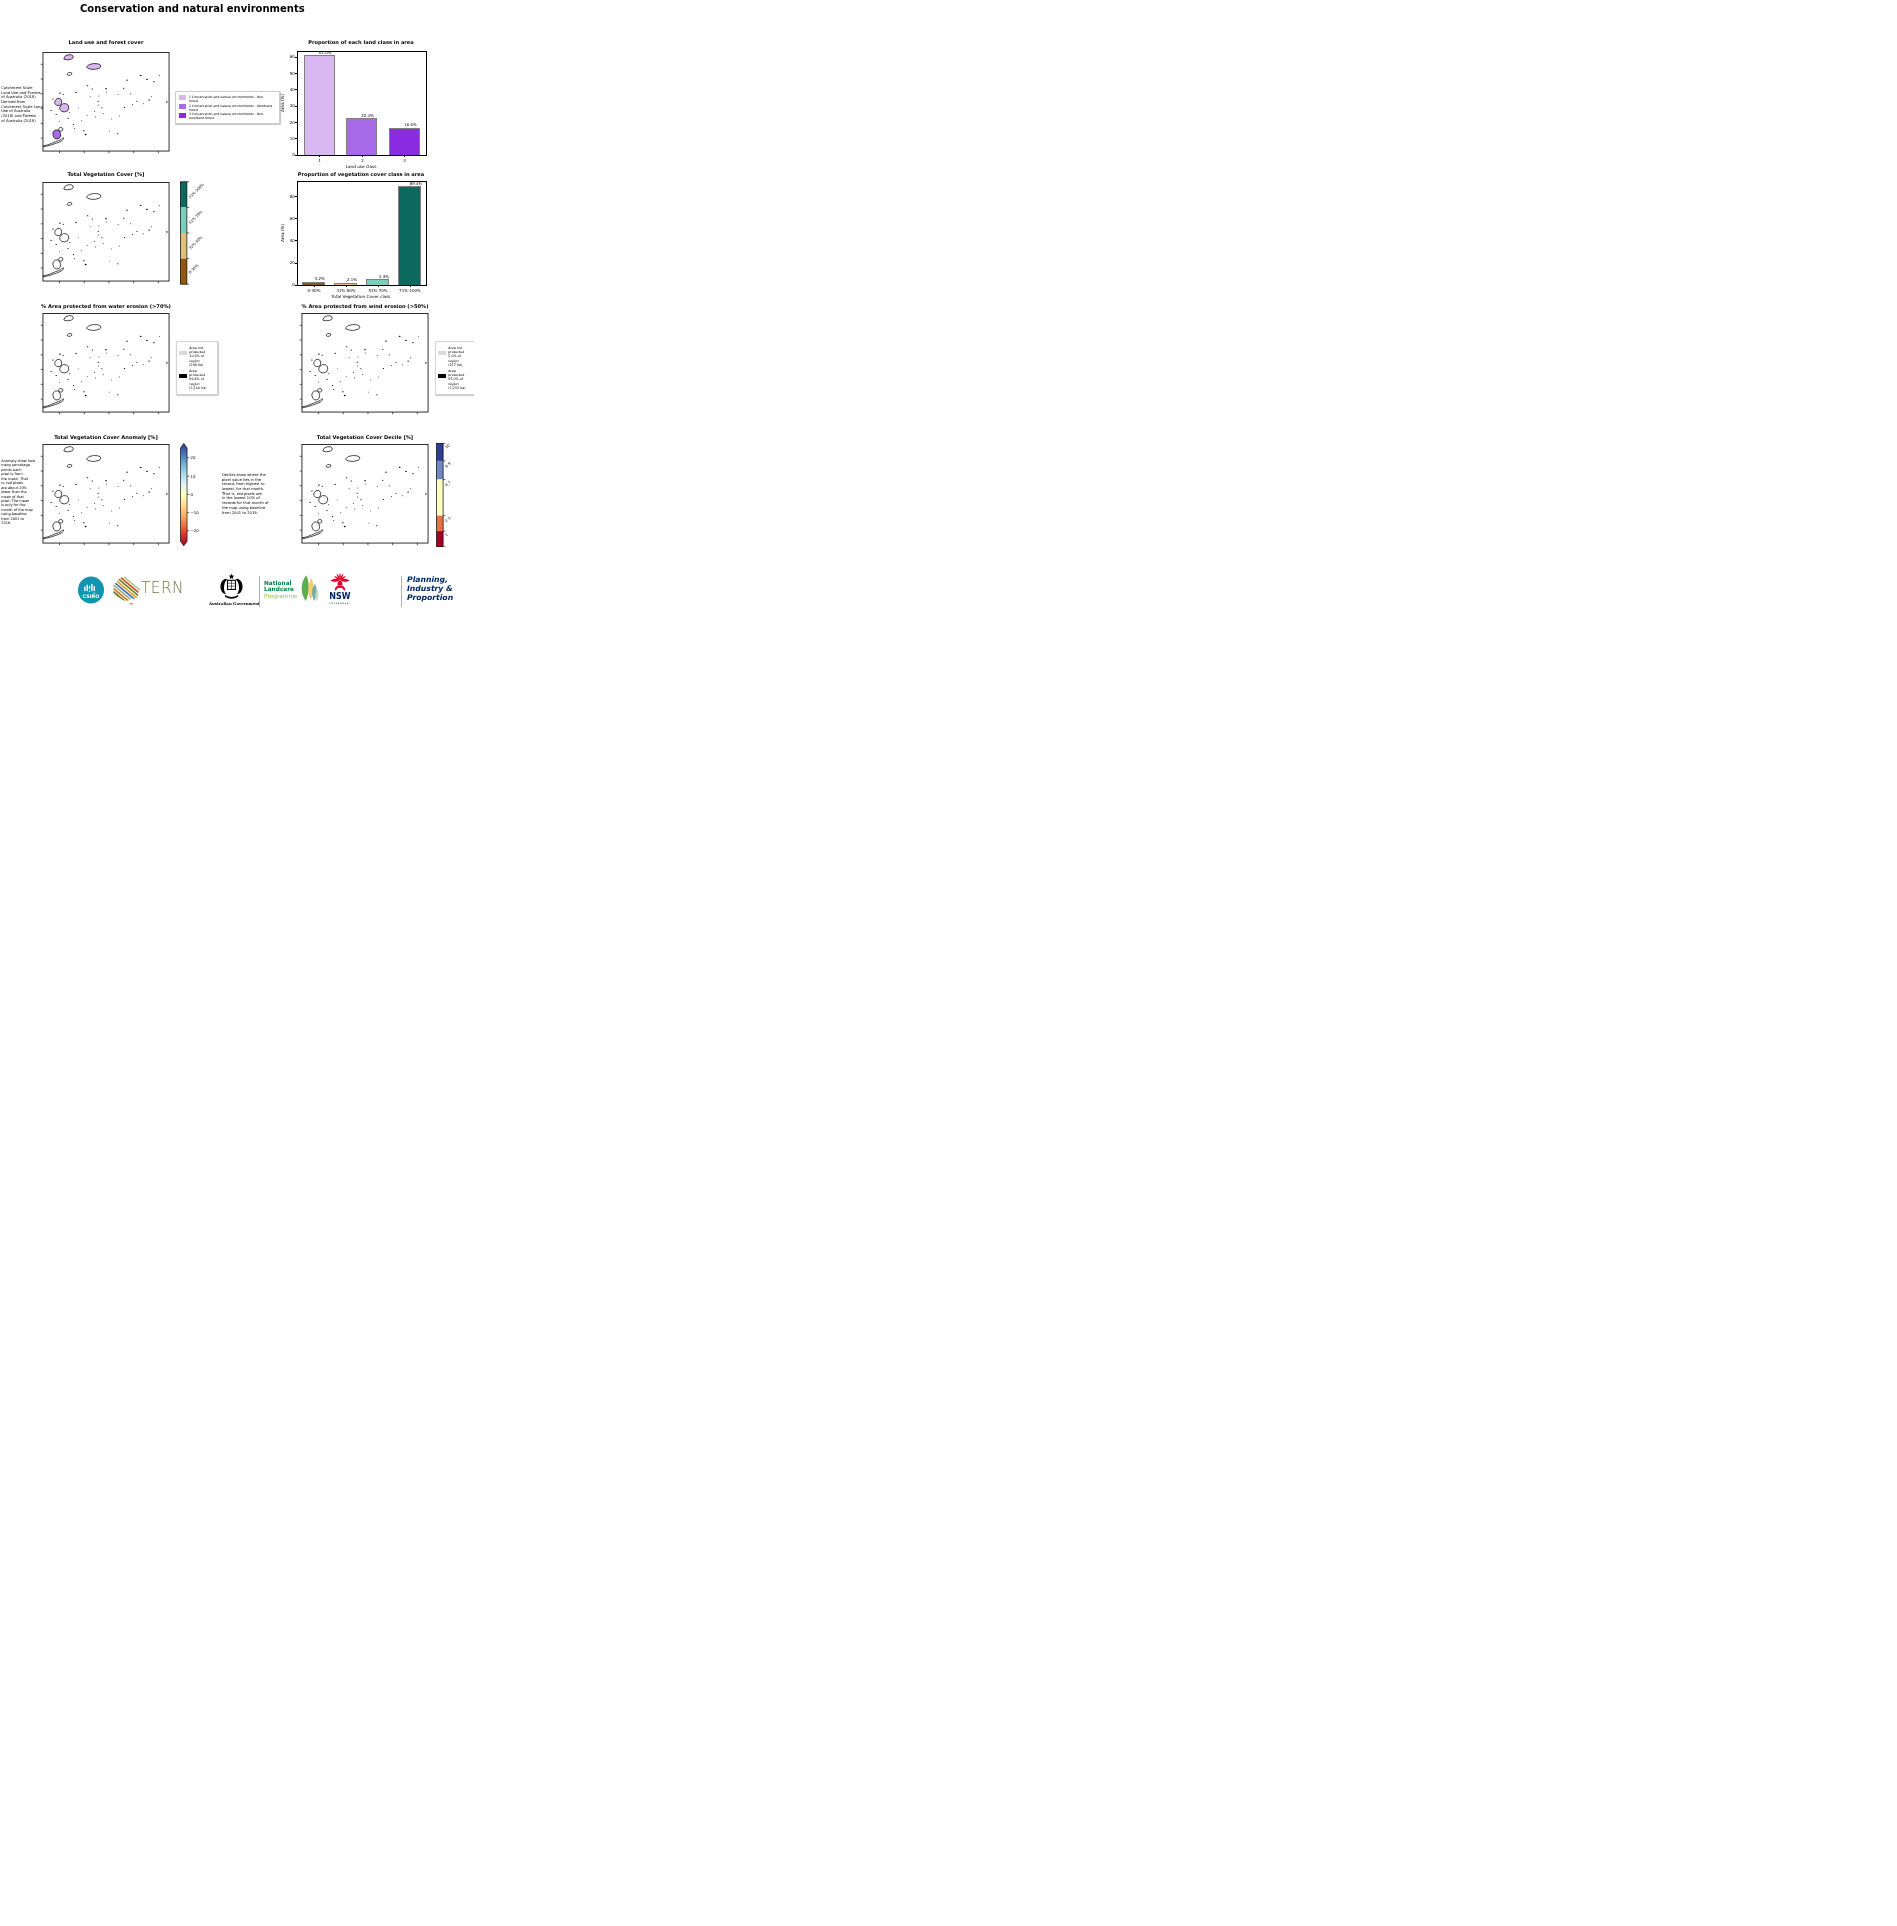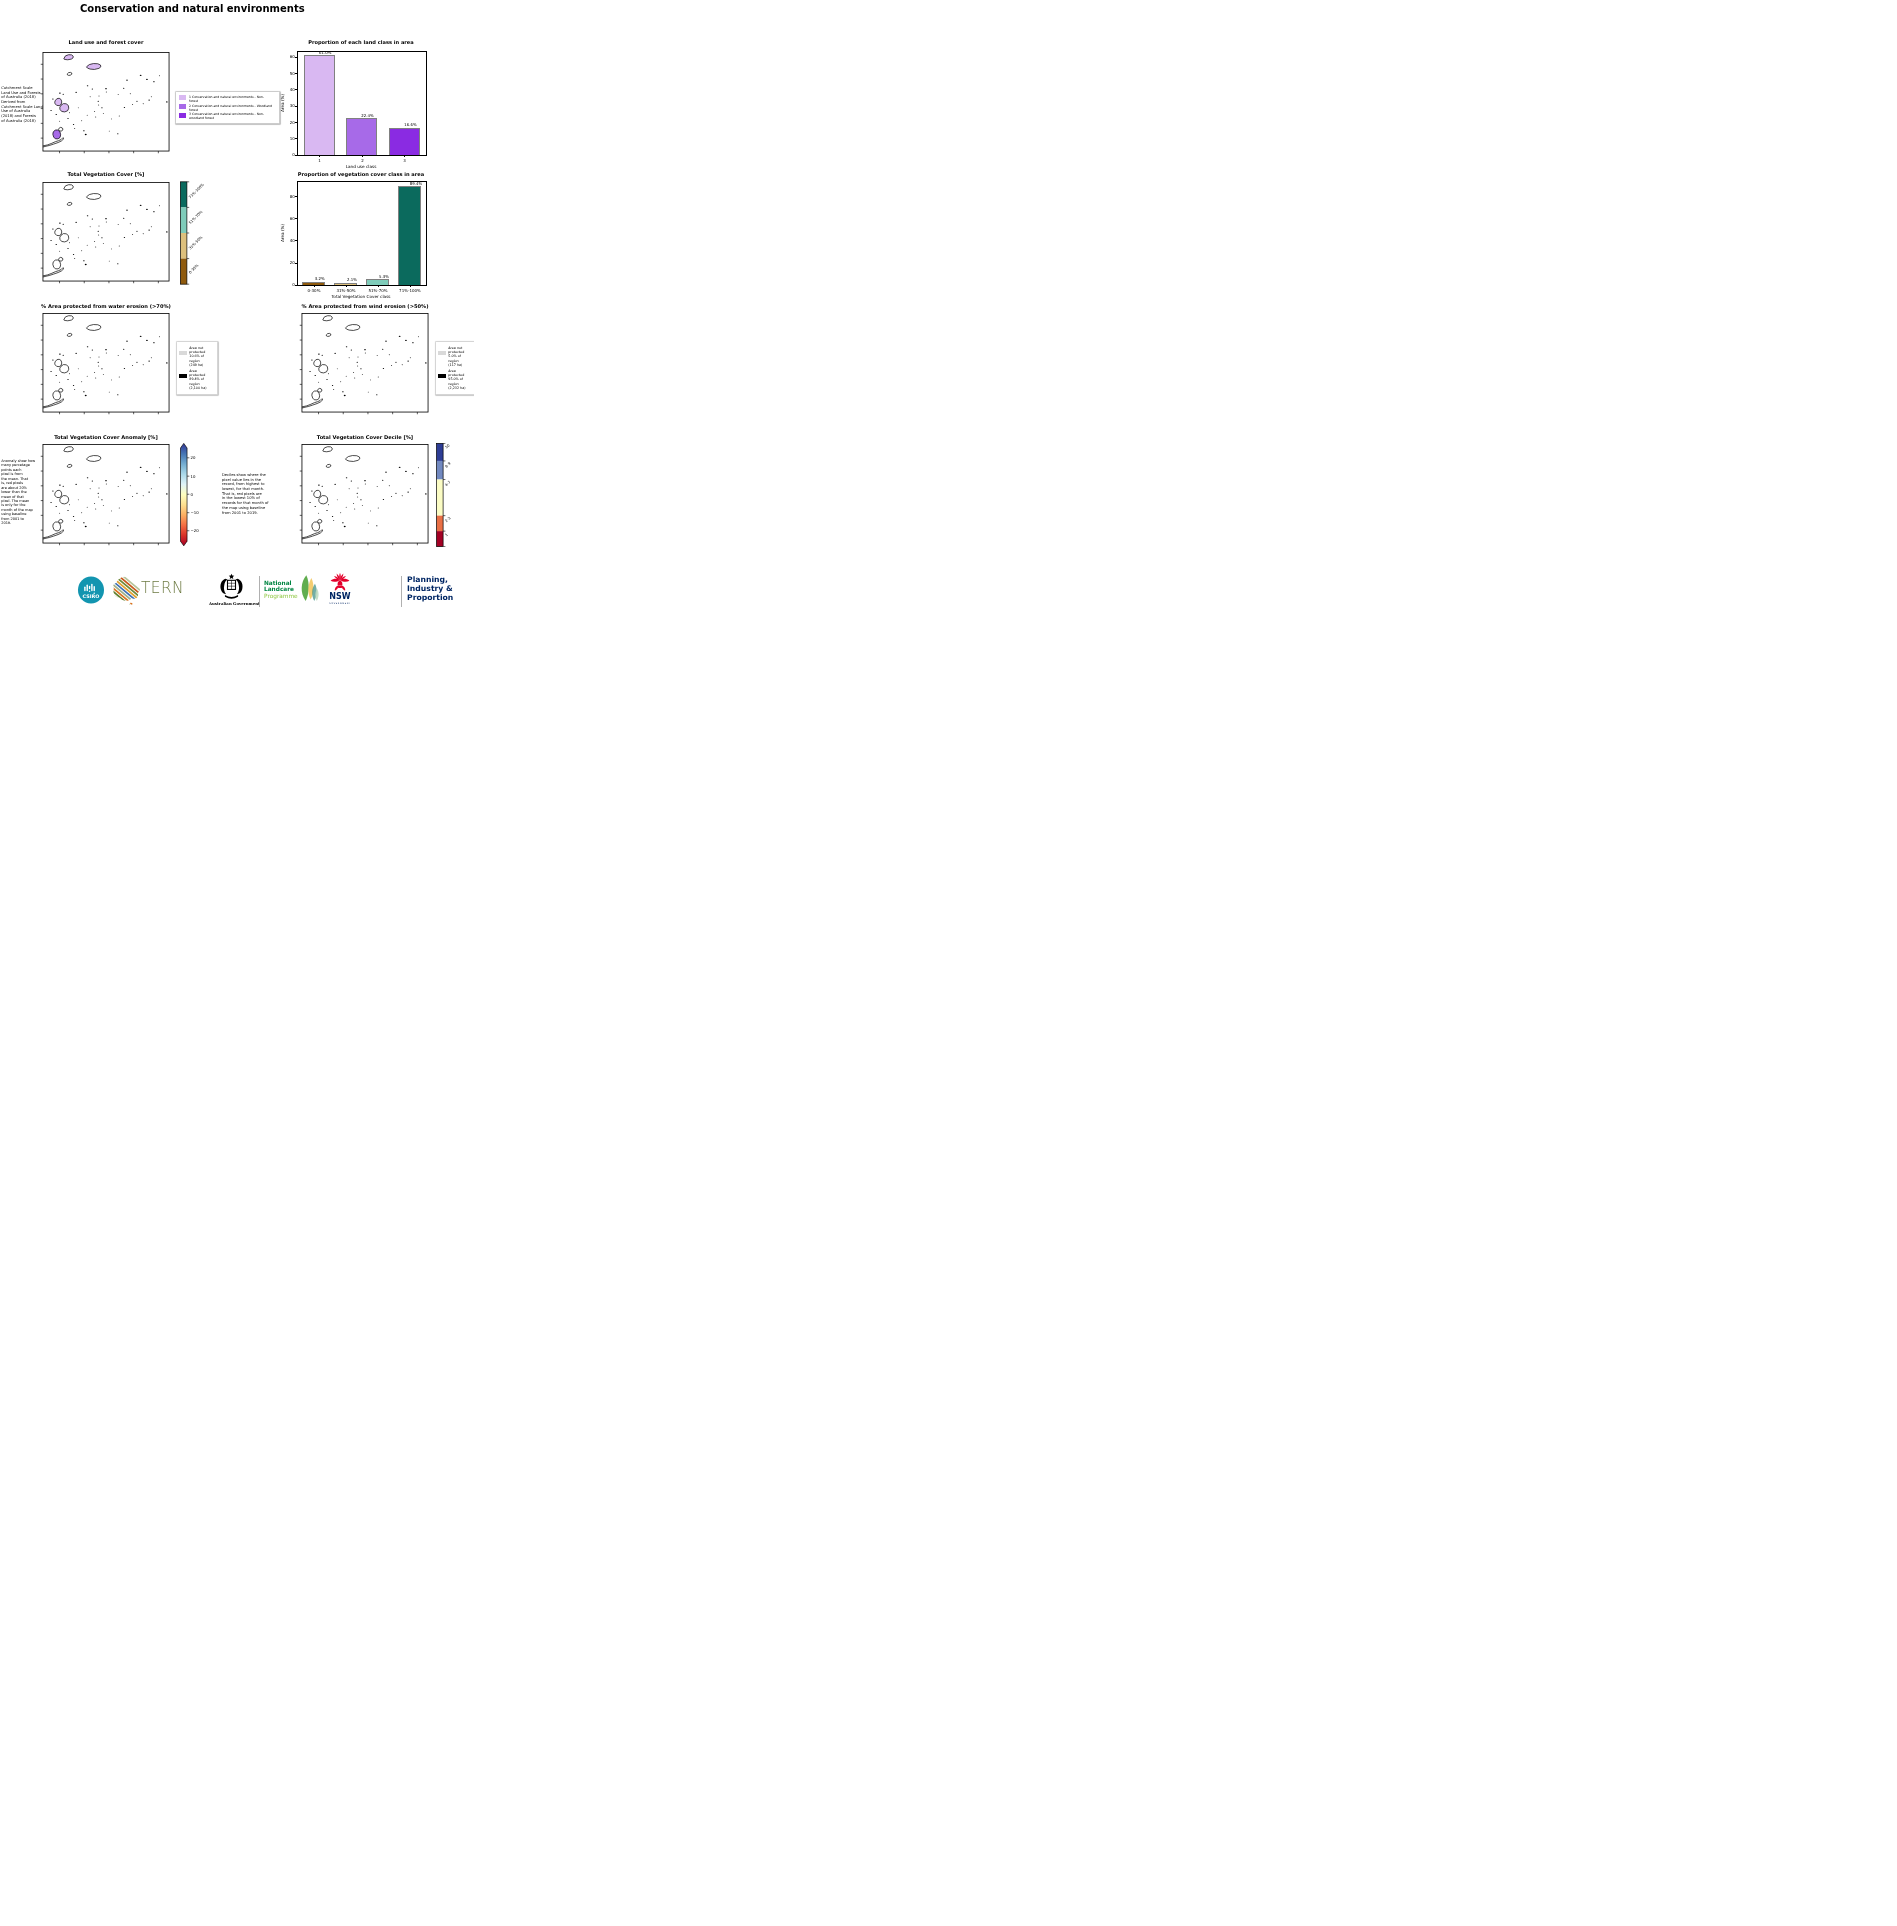--- a/index.html
+++ b/index.html
@@ -816,20 +816,20 @@
    <path d="M58,24 C50,17 39,17 32,22 C40,28 51,29 58,24 Z"></path>
    <path d="M32,22 C26,26 24,32 26,38 C30,36 34,36 38,38 C40,32 38,26 32,22 Z"></path>
    <path d="M22,40 C26,36 38,36 42,40 C38,46 26,46 22,40 Z"></path>
    <path d="M22,40 C18,44 17,48 18,52 C22,50 26,46 27,43 Z"></path>
    <path d="M42,40 C46,44 47,48 46,52 C42,50 38,46 37,43 Z"></path>
   </g>
       </svg></div>
   <div class="ft-text" style="left:326px;top:592px;width:28px;text-align:center;font-size:8px;font-weight:bold;color:#002664;">NSW</div>
   <div class="ft-text" style="left:326px;top:602px;width:28px;text-align:center;font-size:2.2px;letter-spacing:0.6px;color:#002664;">GOVERNMENT</div>
   <div class="vline" style="left:401px;top:576px;height:31px;"></div>
-  <div class="abs" style="left:407px;top:576px;line-height:1.15;font-size:7.7px;font-weight:bold;color:#002664;">
+  <div class="abs" style="left:407px;top:576px;line-height:1.15;font-size:7.7px;font-weight:bold;color:#002664;font-style:italic;">
     <div>Planning,</div>
     <div>Industry &amp;</div>
     <div>Proportion</div>
   </div>
 
 </div>
 
 
 </body></html>

